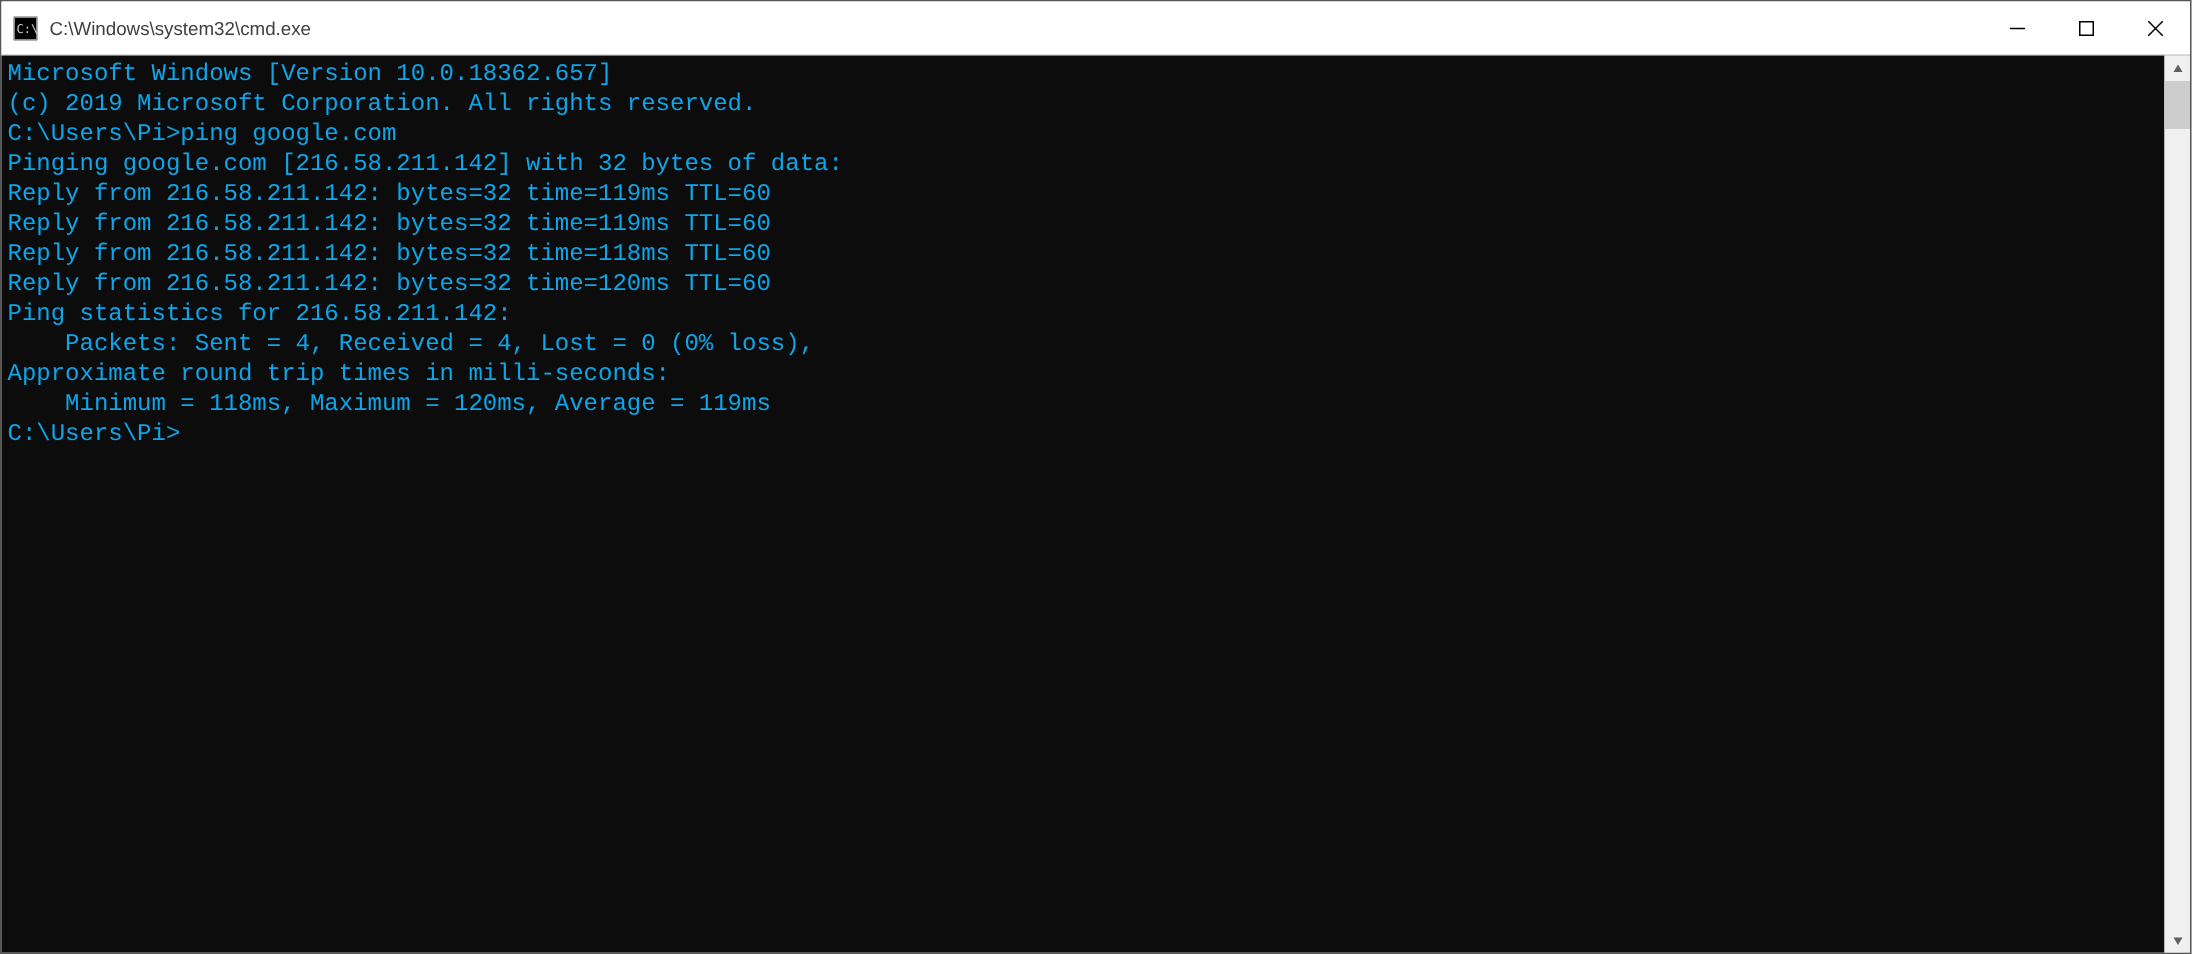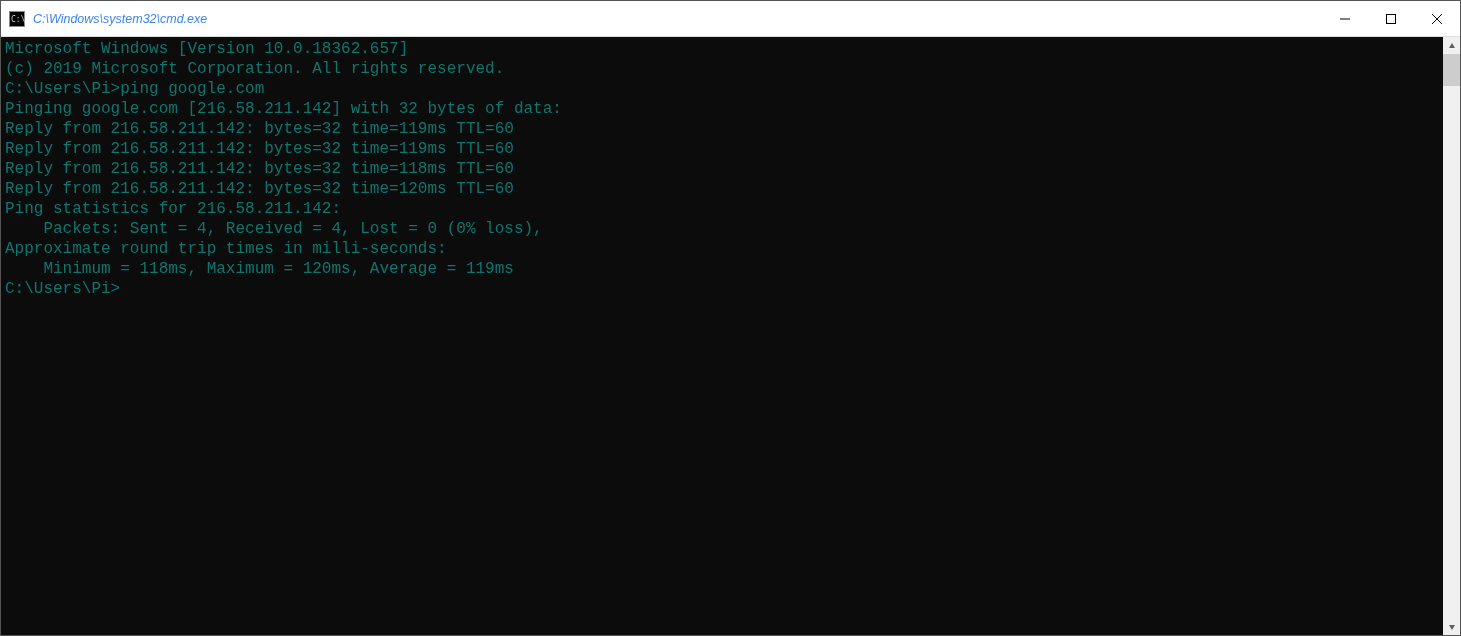--- a/index.html
+++ b/index.html
@@ -23,23 +23,22 @@
     border-bottom: 1px solid #ddd;
     user-select: none;
   }
   .titlebar .app-icon {
     width: 16px; height: 16px;
     margin: 0 8px 0 8px;
     display: inline-block;
   }
   .titlebar .title {
     font-size: 12.5px;
-    color: #3b82f6;
+    color: #404040;
     flex: 0 0 auto;
-    font-style: italic;
   }
   .titlebar .spacer { flex: 1 1 auto; }
   .winbtn {
     width: 46px; height: 36px;
     display: flex; align-items: center; justify-content: center;
     color: #000;
     font-size: 10px;
   }
   .winbtn svg { width: 10px; height: 10px; stroke: #000; stroke-width: 1; fill: none; }
   .body {
@@ -47,21 +46,21 @@
     display: flex;
     background: #0c0c0c;
     min-height: 0;
   }
   .terminal {
     flex: 1 1 auto;
     padding: 2px 4px 4px 4px;
     font-family: Consolas, "Courier New", monospace;
     font-size: 16px;
     line-height: 20px;
-    color: #0f766e;
+    color: #0ea5e9;
     white-space: pre;
     overflow: hidden;
   }
   .scrollbar {
     width: 17px;
     background: #f0f0f0;
     display: flex; flex-direction: column;
     align-items: stretch;
   }
   .sb-btn {

